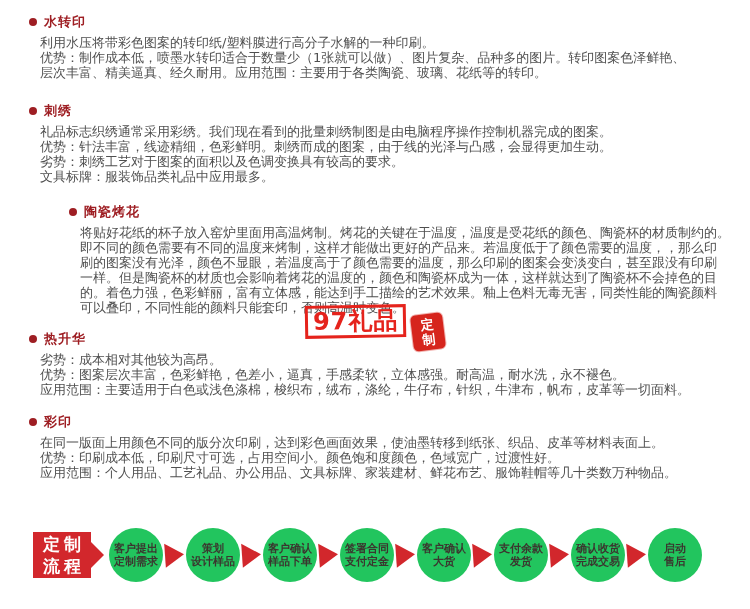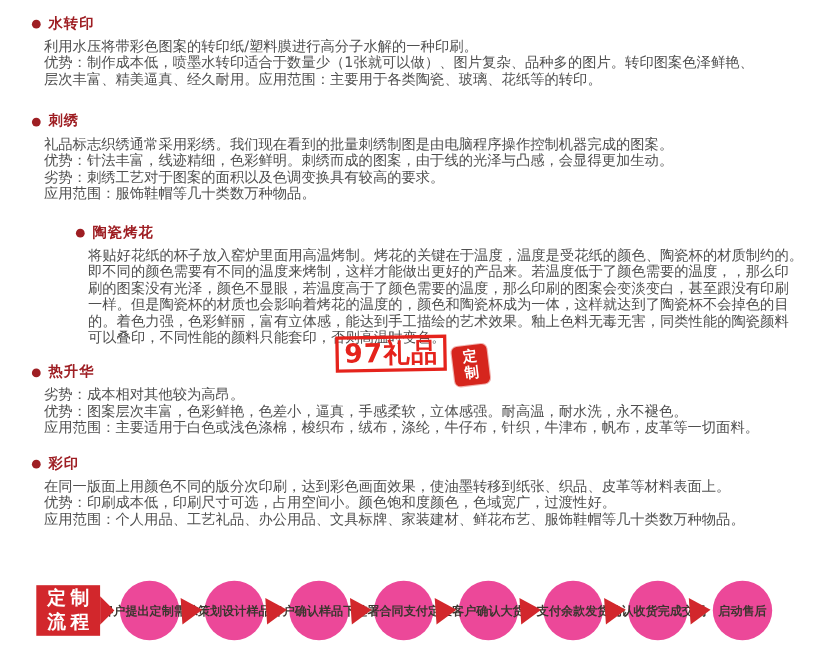--- a/index.html
+++ b/index.html
@@ -62,22 +62,22 @@
   .flow-label-wrap::after {
     content: ""; position: absolute; left: 58px; top: 50%;
     transform: translateY(-50%);
     border-left: 13px solid #d2272c;
     border-top: 13px solid transparent;
     border-bottom: 13px solid transparent;
   }
   .flow-steps { display: flex; align-items: center; }
   .flow-circle {
     width: 54px; height: 54px; border-radius: 50%;
-    background: #ec4899; flex: 0 0 auto;
-    display: flex; flex-direction: row; align-items: center; justify-content: center;
+    background: #22c55e; flex: 0 0 auto;
+    display: flex; flex-direction: column; align-items: center; justify-content: center;
     text-align: center;
   }
   .flow-circle span {
     color: #3b362f; font-size: 11px; font-weight: bold; line-height: 13px;
     white-space: nowrap;
   }
   .flow-arrow {
     width: 0; height: 0; flex: 0 0 auto; margin: 0 2px;
     border-left: 19px solid #d2272c;
     border-top: 12px solid transparent;
@@ -104,21 +104,21 @@
       </div>
       <div class="section" style="top: 103px;">
         <div class="sec-head">
           <span class="bullet"></span>
           <span class="sec-title">刺绣</span>
         </div>
         <div class="sec-body">
           <div class="sec-line">礼品标志织绣通常采用彩绣。我们现在看到的批量刺绣制图是由电脑程序操作控制机器完成的图案。</div>
           <div class="sec-line">优势：针法丰富，线迹精细，色彩鲜明。刺绣而成的图案，由于线的光泽与凸感，会显得更加生动。</div>
           <div class="sec-line">劣势：刺绣工艺对于图案的面积以及色调变换具有较高的要求。</div>
-          <div class="sec-line">应用范围：服饰鞋帽等几十类数万种物品。</div>
+          <div class="sec-line">文具标牌：服装饰品类礼品中应用最多。</div>
         </div>
       </div>
       <div class="section" style="top: 204px; margin-left: 40px;">
         <div class="sec-head">
           <span class="bullet"></span>
           <span class="sec-title">陶瓷烤花</span>
         </div>
         <div class="sec-body">
           <div class="sec-line">将贴好花纸的杯子放入窑炉里面用高温烤制。烤花的关键在于温度，温度是受花纸的颜色、陶瓷杯的材质制约的。</div>
           <div class="sec-line">即不同的颜色需要有不同的温度来烤制，这样才能做出更好的产品来。若温度低于了颜色需要的温度，，那么印</div>

